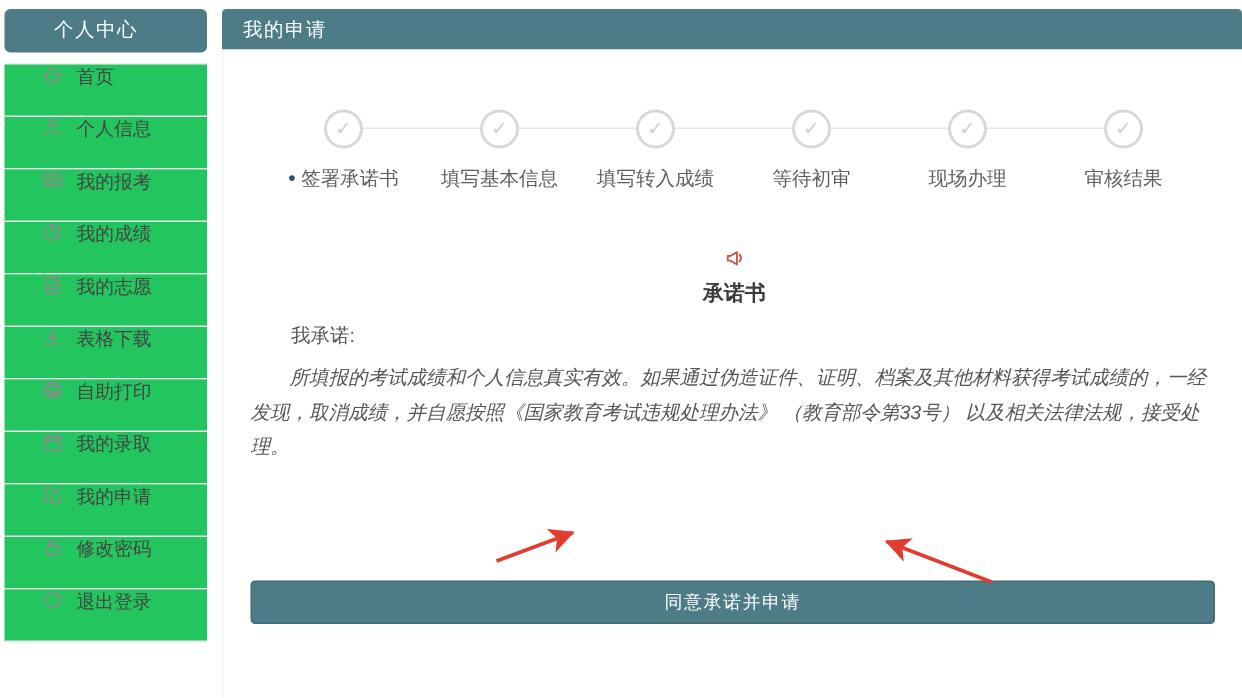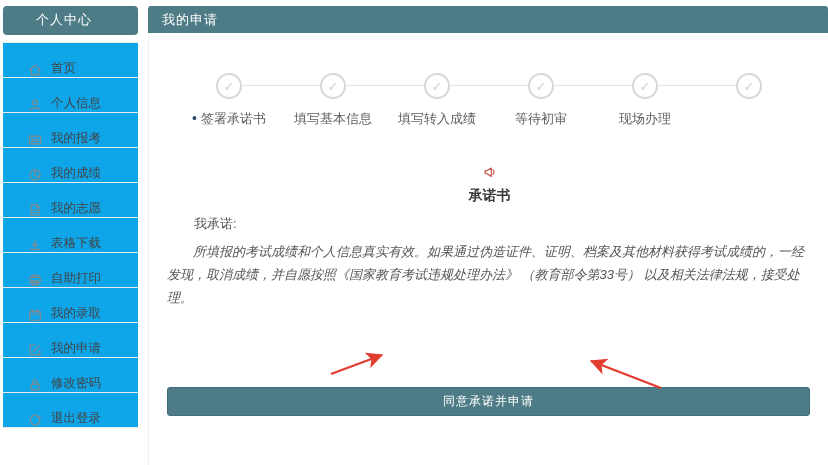--- a/index.html
+++ b/index.html
@@ -12,22 +12,22 @@
   .layout { display:flex; padding:6px 0 0 3px; }
 
   
   .sidebar { width:135px; flex:0 0 135px; }
   .sidebar-header {
     height:29px; line-height:27px; background:#4d7c86; color:#fff;
     font-size:13px; padding-left:33px; border-radius:4px; letter-spacing:1px;
   }
   .sidebar-menu { margin-top:7px; border-top:1px solid #ececec; }
   .menu-item {
-    height:35px; display:flex; align-items:flex-end; gap:9px;
-    padding-left:25px; background:#0ea5e9; border-bottom:1px solid #ececec;
+    height:35px; display:flex; align-items:flex-start; gap:9px;
+    padding-left:25px; background:#22c55e; border-bottom:1px solid #ececec;
     font-size:12.5px; color:#444; cursor:pointer;
   }
   .menu-item .mi { width:14px; height:14px; flex:0 0 14px; color:#8a8a8a; display:inline-flex; }
   .menu-item .mi svg { width:14px; height:14px; stroke:#8a8a8a; fill:none; stroke-width:1.3; stroke-linecap:round; stroke-linejoin:round; }
 
   
   .main { flex:1; margin-left:10px; display:flex; flex-direction:column; }
   .main-header {
     height:27px; line-height:27px; background:#4d7c86; color:#fff;
     font-size:13px; padding-left:14px; border-radius:3px 3px 0 0; letter-spacing:1px;
@@ -204,20 +204,21 @@
         <div class="step">
           <div class="circle">✓</div>
           <div class="step-label">等待初审</div>
         </div>
         <div class="step">
           <div class="circle">✓</div>
           <div class="step-label">现场办理</div>
         </div>
         <div class="step">
           <div class="circle">✓</div>
+          <div class="step-label">审核结果</div>
         </div>
       </div>
 
       <div class="commitment">
         <div class="commit-title">
           <span class="megaphone">
             <svg viewBox="0 0 16 16">
                 <path d="M2.5 6.5 V10 H4.5 L9.5 13 V3.5 L4.5 6.5 Z"></path>
                 <path d="M11.5 5.5 A3.5 3.5 0 0 1 11.5 10.5"></path>
               </svg>

